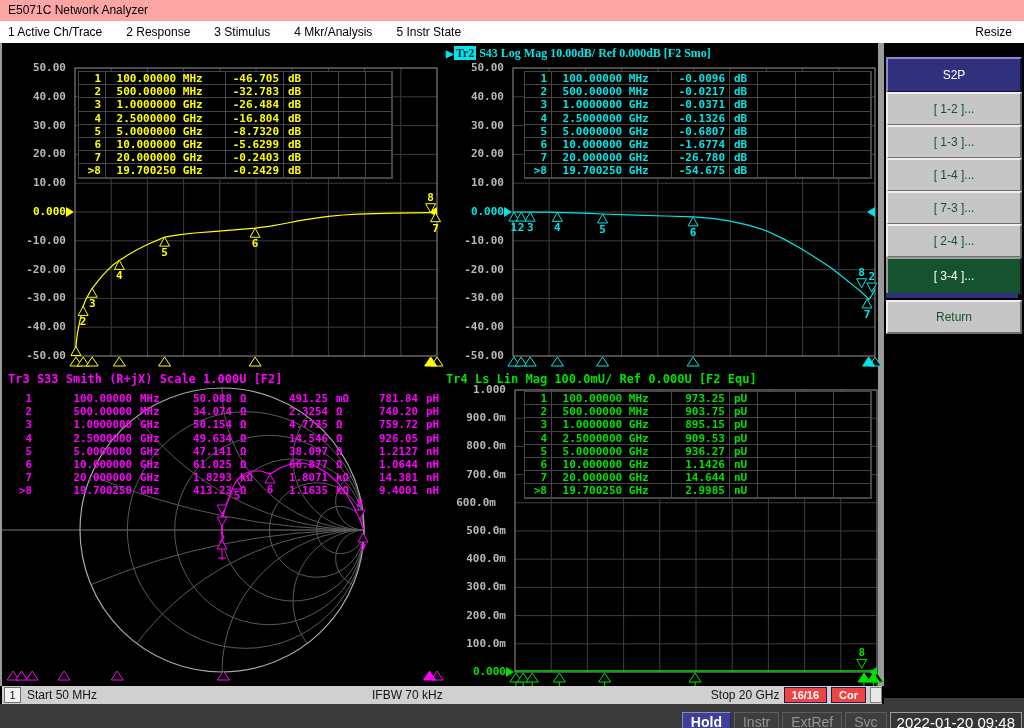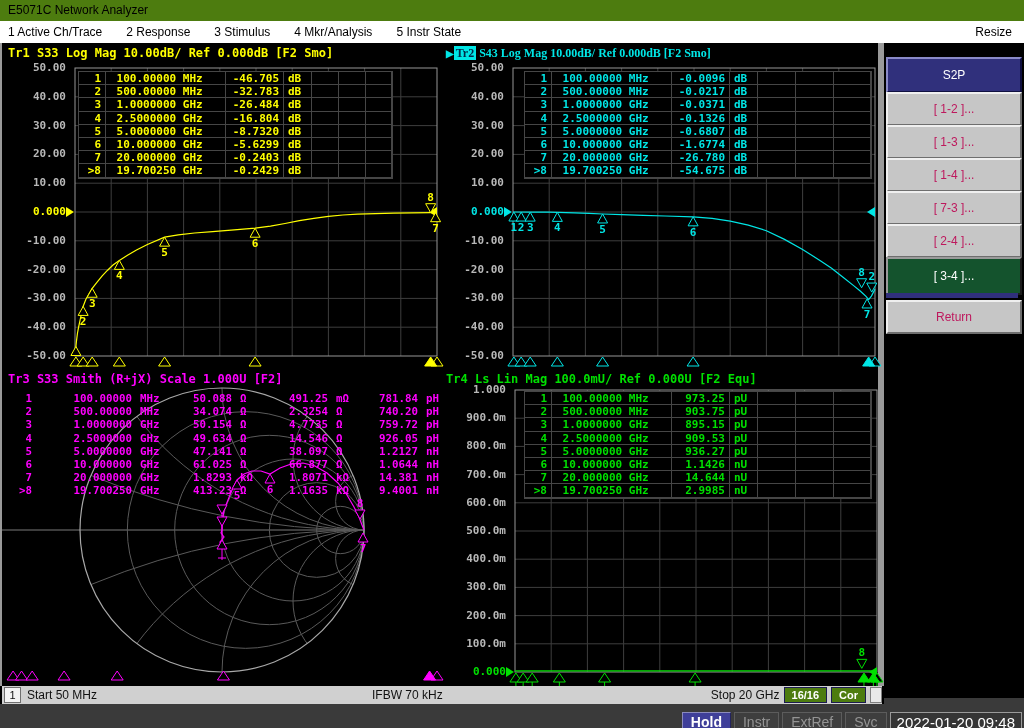--- a/index.html
+++ b/index.html
@@ -1,19 +1,19 @@
 <!DOCTYPE html>
 <html><head>
 <meta charset="utf-8">
 <style>
   html,body{margin:0;padding:0;background:#222;}
   #stage{position:relative;width:1024px;height:728px;background:#000;overflow:hidden;
          font-family:"Liberation Sans",sans-serif;}
   .a{position:absolute;}
-  .menubar{left:0;top:0;width:1024px;height:21px;background:#4d7c0f;color:#000;
+  .menubar{left:0;top:0;width:1024px;height:21px;background:#fca5a5;color:#000;
            font-size:12px;line-height:21px;padding-left:8px;box-sizing:border-box;}
   .menurow{left:0;top:21px;width:1024px;height:22px;background:#ffffff;color:#000;
            font-size:12px;display:flex;align-items:center;box-sizing:border-box;padding:0 12px 0 8px;}
   .menuitem{margin-right:24px;white-space:pre;cursor:default;}
   .resize{margin-left:auto;}
   .screen{left:0;top:43px;width:1024px;height:685px;background:#000;}
   .edge-strip{background:#9a9a9a;}
   .ptitle{position:absolute;font:bold 12px "DejaVu Sans Mono",monospace;white-space:pre;}
   .tick{position:absolute;width:52px;text-align:right;
         font:bold 11px "DejaVu Sans Mono",monospace;color:#b8b8b8;white-space:pre;}
@@ -23,31 +23,31 @@
         line-height:13.2px;overflow:hidden;white-space:pre;box-sizing:border-box;}
   .ttbl{position:absolute;display:grid;grid-auto-rows:13.2px;
         font:bold 10.8px "DejaVu Sans Mono",monospace;}
   .ttbl>div{line-height:13.2px;white-space:pre;overflow:visible;box-sizing:border-box;}
   .cr{text-align:right;padding-right:4px;}
   .cl{text-align:left;padding-left:4px;}
   .statusrow{left:2px;top:686px;width:880px;height:18px;background:#d0d0d0;color:#111;
         font-size:12px;display:flex;align-items:center;box-sizing:border-box;}
   .chanbox{display:inline-block;width:15px;height:14px;background:#f4f4f4;border:1px solid #707070;
         text-align:center;line-height:14px;margin:0 6px 0 2px;font-size:11px;}
-  .badge{background:#4d7c0f;color:#fff;font-weight:bold;font-size:11px;padding:1px 7px;
+  .badge{background:#ef4444;color:#fff;font-weight:bold;font-size:11px;padding:1px 7px;
         margin-left:4px;border:1px solid #1c1c50;}
   .minibox{display:inline-block;width:10px;height:14px;background:#e8e8e8;border:1px solid #808080;margin-left:4px;}
   .bottombar{left:0;top:704px;width:1024px;height:36px;background:#3a3a3a;display:flex;
         align-items:center;justify-content:flex-end;box-sizing:border-box;padding-right:2px;}
   .bb-item{font-size:14px;margin-left:3px;padding:1px 8px;border:1px solid #5c5c5c;
         color:#949494;background:#3e3e3e;}
   .bb-item.on{background:#3f3f99;color:#ffffff;border-color:#8a8abc #23235c #23235c #8a8abc;font-weight:bold;}
   .bb-date{font-size:15px;color:#ffffff;margin-left:3px;padding:1px 6px;border:1px solid #9a9a9a;background:#353535;}
   .sidebar{left:884px;top:55px;width:140px;height:643px;background:#000;}
-  .skbtn{position:absolute;left:2px;width:132px;background:#c6c6c6;color:#be185d;
+  .skbtn{position:absolute;left:2px;width:132px;background:#c6c6c6;color:#14532d;
         border-top:2px solid #efefef;border-left:2px solid #efefef;
         border-right:2px solid #6e6e6e;border-bottom:2px solid #6e6e6e;
         font-size:12px;display:flex;align-items:center;justify-content:center;cursor:default;}
   .skbtn.header{background:#30307c;color:#fff;border-color:#8a8ac8 #101040 #101040 #8a8ac8;}
   .skbtn.selected{background:#14532d;color:#fff;border-color:#9a9a9a #1c1c1c #1c1c1c #9a9a9a;}
   .bluestrip{position:absolute;left:2px;width:132px;height:5px;background:#30307c;}
   .tr2hl{background:#00e6e6;color:#002a4a;padding:0 2px;}
   svg{position:absolute;}
 </style>
 </head>
@@ -262,21 +262,20 @@
         <polygon points="437,671 431,680 443,680" fill="#000" stroke="#ff00ff" stroke-width="1"></polygon>
         <polygon points="429.5625,671 423.5625,680 435.5625,680" fill="#ff00ff" stroke="#ff00ff" stroke-width="1"></polygon>
       </g>
     </svg>
 
   <div class="a" style="left:75px;top:68px;width:362px;height:288px;"></div>
   <div class="a" style="left:513px;top:68px;width:362px;height:288px;"></div>
   <div class="a" style="left:10px;top:388px;width:428px;height:290px;"></div>
   <div class="a" style="left:515px;top:390px;width:362px;height:282px;"></div>
 
-  <div class="ptitle" style="left:8px;top:46px;color:#ffff00;"><span>Tr1</span> <span>S33 Log Mag 10.00dB/ Ref 0.000dB [F2 Smo]</span></div>
   <div class="ptitle" style="left:446px;top:46px;color:#00e6e6;font-family:Liberation Serif, serif;"><span style="font-size:10px;">▶</span><span class="tr2hl">Tr2</span> <span>S43 Log Mag 10.00dB/ Ref 0.000dB [F2 Smo]</span></div>
   <div class="ptitle" style="left:8px;top:372px;color:#ff00ff;">Tr3 S33 Smith (R+jX) Scale 1.000U [F2]</div>
   <div class="ptitle" style="left:446px;top:372px;color:#00e000;"><span>Tr4</span> <span>Ls Lin Mag 100.0mU/ Ref 0.000U [F2 Equ]</span></div>
 
   <div id="ticks">
       <div class="tick" style="left: 14px; top: 61px;">50.00</div>
       <div class="tick" style="left: 14px; top: 89.8px;">40.00</div>
       <div class="tick" style="left: 14px; top: 118.6px;">30.00</div>
       <div class="tick" style="left: 14px; top: 147.4px;">20.00</div>
       <div class="tick" style="left: 14px; top: 176.2px;">10.00</div>
@@ -294,21 +293,21 @@
       <div class="tick" style="left: 452px; top: 205px; color: rgb(0, 230, 230);">0.000</div>
       <div class="tick" style="left: 452px; top: 233.8px;">-10.00</div>
       <div class="tick" style="left: 452px; top: 262.6px;">-20.00</div>
       <div class="tick" style="left: 452px; top: 291.4px;">-30.00</div>
       <div class="tick" style="left: 452px; top: 320.2px;">-40.00</div>
       <div class="tick" style="left: 452px; top: 349px;">-50.00</div>
       <div class="tick" style="left: 454px; top: 383px;">1.000</div>
       <div class="tick" style="left: 454px; top: 411.2px;">900.0m</div>
       <div class="tick" style="left: 454px; top: 439.4px;">800.0m</div>
       <div class="tick" style="left: 454px; top: 467.6px;">700.0m</div>
-      <div class="tick" style="left: 454px; top: 495.8px;">600.0m</div>
+      <div class="tick" style="left: 444px; top: 495.8px;">600.0m</div>
       <div class="tick" style="left: 454px; top: 524px;">500.0m</div>
       <div class="tick" style="left: 454px; top: 552.2px;">400.0m</div>
       <div class="tick" style="left: 454px; top: 580.4px;">300.0m</div>
       <div class="tick" style="left: 454px; top: 608.6px;">200.0m</div>
       <div class="tick" style="left: 454px; top: 636.8px;">100.0m</div>
       <div class="tick" style="left: 454px; top: 665px; color: rgb(0, 224, 0);">0.000</div>
     </div>
   <div id="tables">
       <div class="mtbl" style="left: 78px; top: 71px; grid-template-columns: 27px 120px 58px 28px 27px 27px 26px; color: rgb(255, 255, 0);">
         <div class="cr">1</div>

